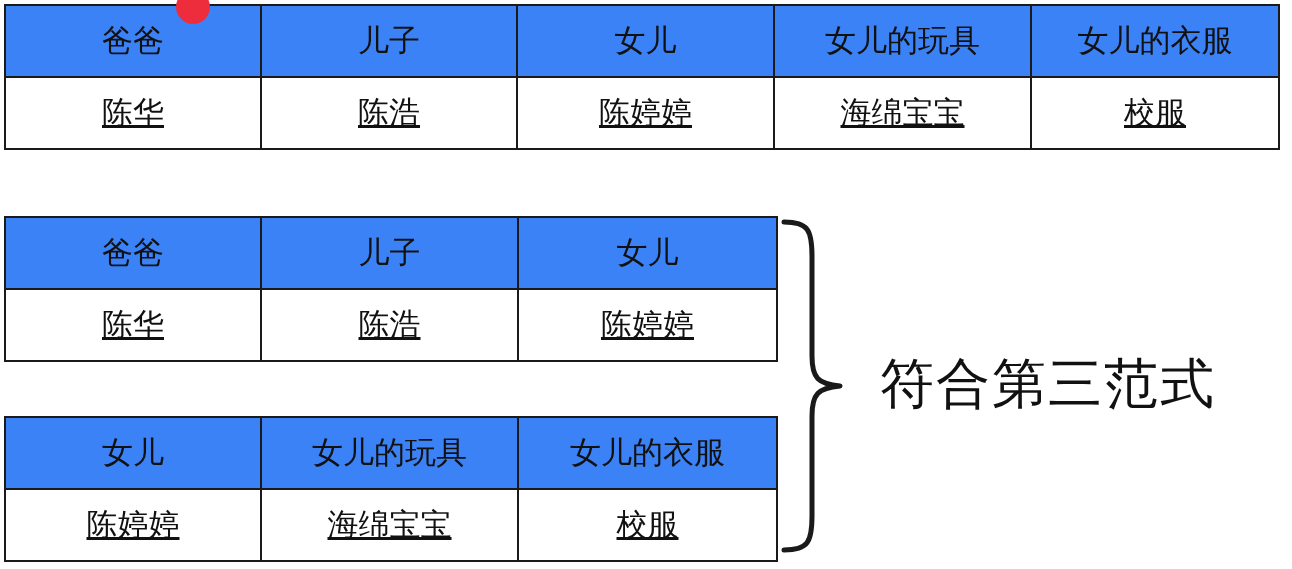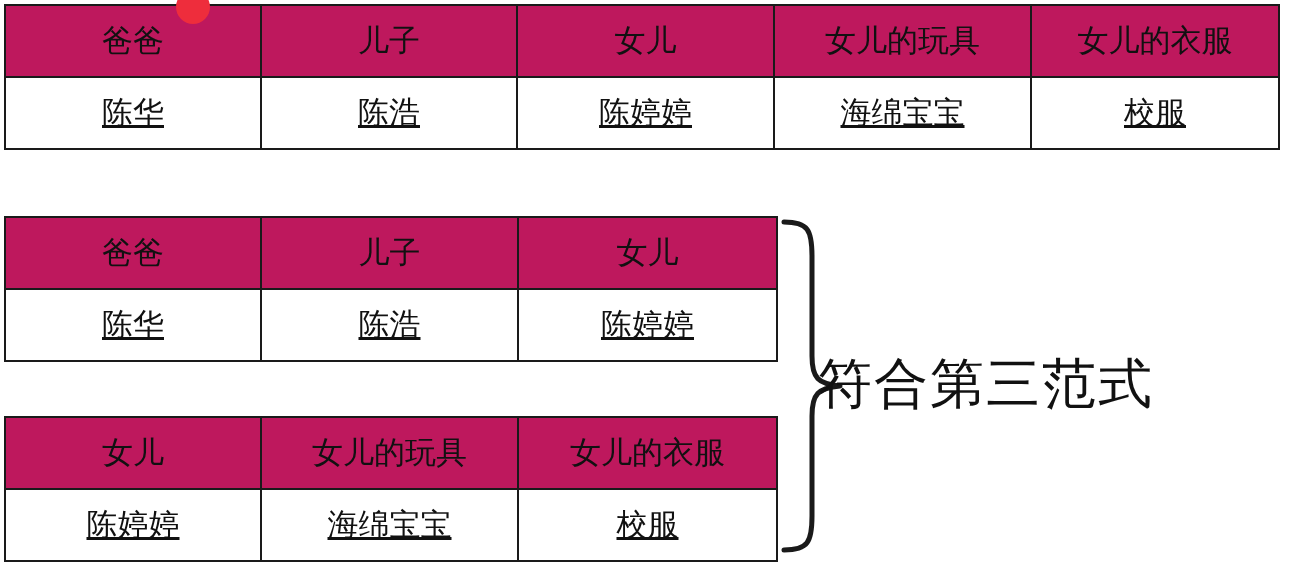--- a/index.html
+++ b/index.html
@@ -24,21 +24,21 @@
   }
   .tbl td {
     border: 2px solid #1a1a1a;
     text-align: center;
     vertical-align: middle;
     color: #111111;
     font-weight: 400;
     white-space: nowrap;
   }
   .tbl tr.header-row td {
-    background: #be185d;
+    background: #3b82f6;
   }
   .tbl tr.body-row td {
     background: #ffffff;
     text-decoration: underline;
   }
 
   
   #table-combined {
     left: 4px;
     top: 4px;
@@ -90,21 +90,21 @@
     width: 80px;
     height: 340px;
   }
   #brace svg {
     display: block;
   }
 
   
   #annotation {
     position: absolute;
-    left: 818px;
+    left: 880px;
     top: 348px;
     font-size: 54px;
     color: #111111;
     letter-spacing: 2px;
     white-space: nowrap;
   }
 
   
   #cursor-dot {
     position: absolute;

